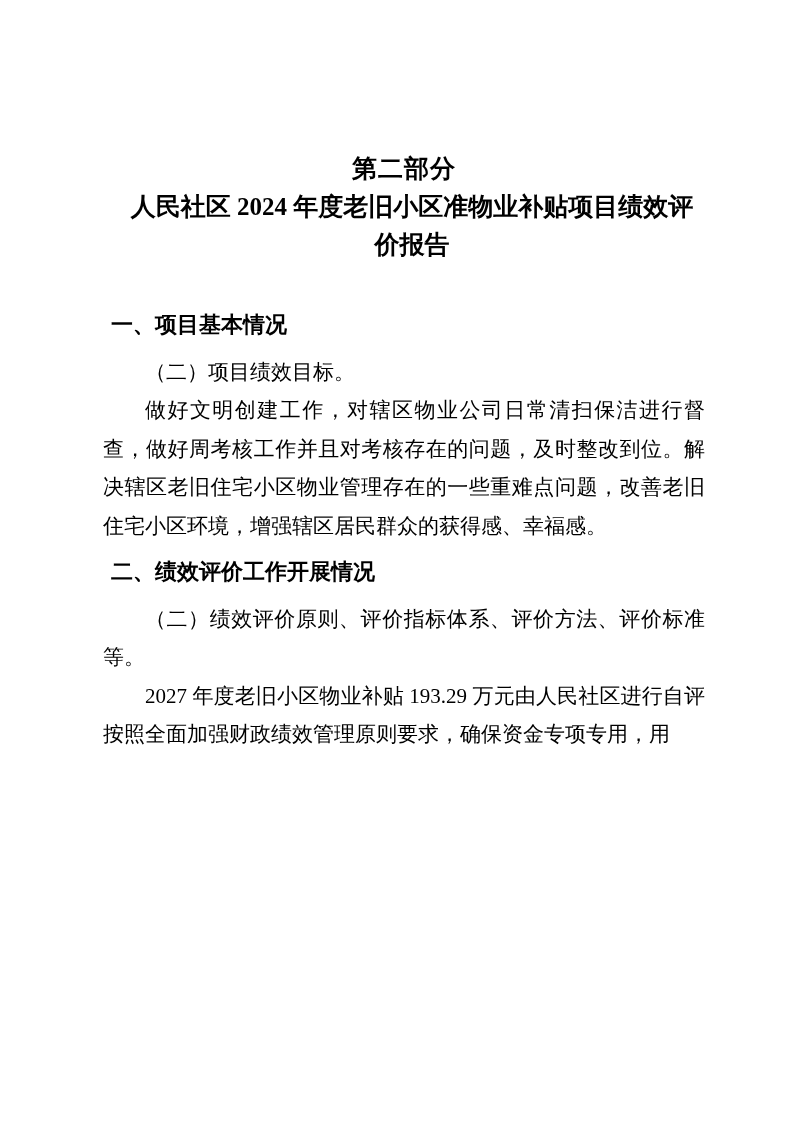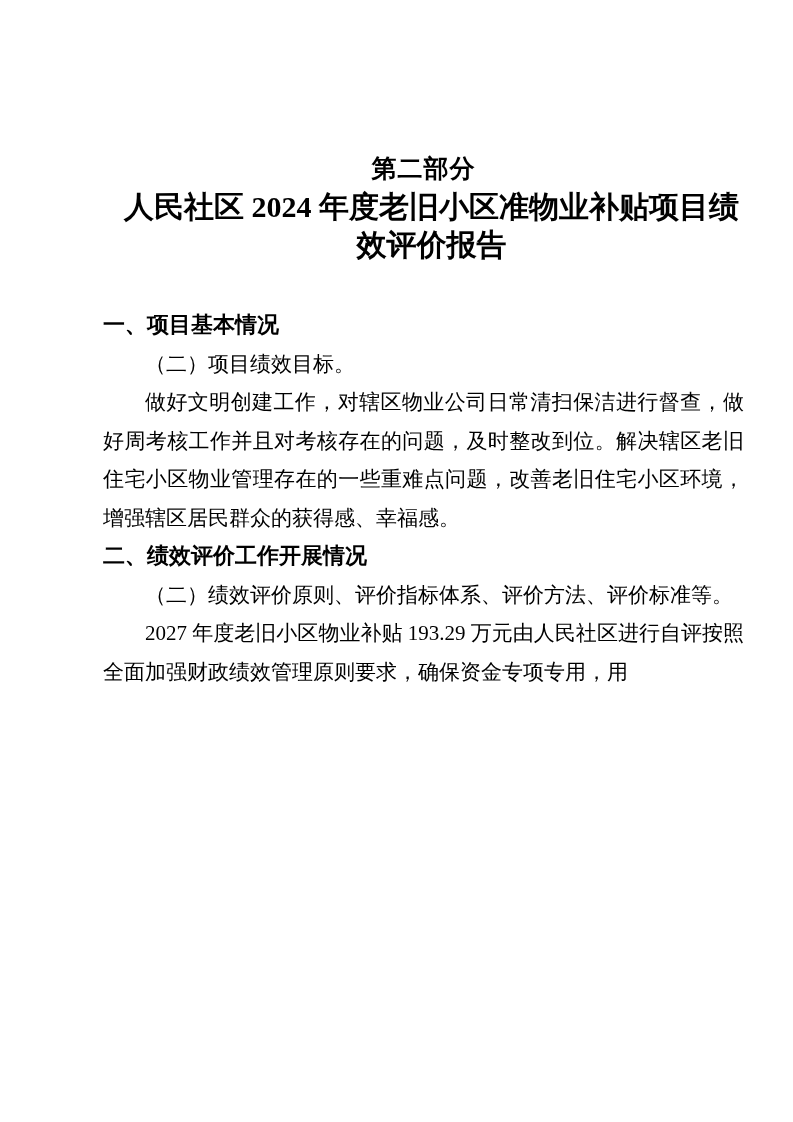--- a/index.html
+++ b/index.html
@@ -8,43 +8,43 @@
     padding: 0;
     background: #ffffff;
   }
   .page {
     position: relative;
     width: 793px;
     height: 1122px;
     margin: 0 auto;
     background: #ffffff;
     color: #000000;
-    padding: 150px 49px 0 103px;
+    padding: 150px 88px 0 103px;
     overflow: hidden;
     font-family: "Liberation Serif", "DejaVu Serif", serif;
   }
   .part-title {
     margin: 0;
     text-align: center;
     font-size: 25px;
     font-weight: bold;
     line-height: 38px;
     font-family: "Liberation Serif", "DejaVu Serif", serif;
     letter-spacing: 1px;
   }
   .report-title {
     margin: 0 0 42px 16px;
     text-align: center;
-    font-size: 30px;
+    font-size: 25px;
     font-weight: bold;
     line-height: 38px;
     font-family: "Liberation Serif", "DejaVu Serif", serif;
   }
   .sec-heading {
-    margin: 0;
+    margin: 8px;
     font-size: 22px;
     font-weight: bold;
     line-height: 38.5px;
     font-family: "Liberation Sans", "DejaVu Sans", sans-serif;
     text-align: left;
   }
   .sub-label,
   .body-para {
     margin: 0;
     font-size: 21px;

